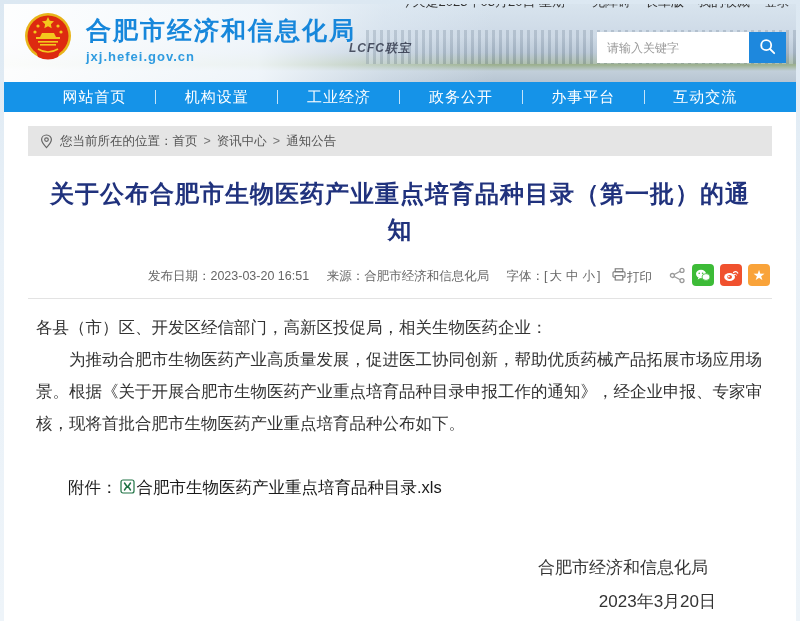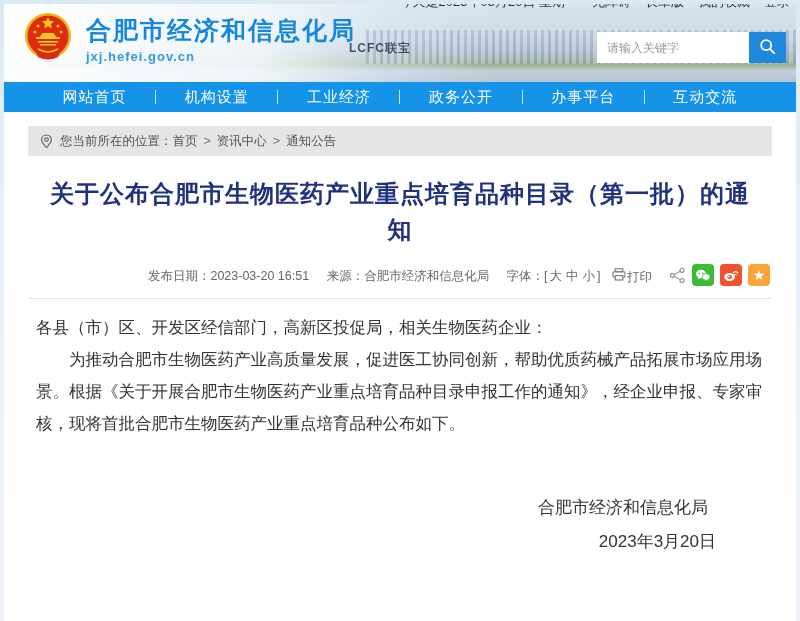--- a/index.html
+++ b/index.html
@@ -25,21 +25,21 @@
   .topbar {
     position:absolute; top:-11px; right:6px; white-space:nowrap;
     font-size:13px; color:#333; z-index:5; display:flex; gap:14px;
   }
   .brand { position:absolute; left:18px; top:7px; display:flex; align-items:center; z-index:4; }
   .brand-text { margin-left:12px; }
   .site-name { font-size:25px; font-weight:bold; color:#1787db; letter-spacing:2px; }
   .site-url  { font-size:13px; font-weight:bold; color:#2f9be0; letter-spacing:1px; margin-top:2px; }
   .building-sign {
     position:absolute; left:345px; top:36px; z-index:3;
-    font-size:12px; font-weight:bold; color:rgba(30,35,55,.75); letter-spacing:1px;
+    font-size:12px; font-weight:bold; font-style:italic; color:rgba(30,35,55,.75); letter-spacing:1px;
   }
   .search { position:absolute; right:10px; top:28px; display:flex; z-index:6; }
   .search input {
     width:152px; height:31px; border:none; outline:none; background:#fff;
     padding:0 10px; font-size:12px; color:#333;
   }
   .search input::placeholder { color:#9a9a9a; }
   .search button {
     width:37px; height:31px; border:none; background:#1e88dd; cursor:pointer;
     display:flex; align-items:center; justify-content:center;
@@ -230,20 +230,32 @@
       </div>
     </div>
 
     <hr class="divider">
 
     <div class="body-text">
       <p>各县（市）区、开发区经信部门，高新区投促局，相关生物医药企业：</p>
       <p class="indent">为推动合肥市生物医药产业高质量发展，促进医工协同创新，帮助优质药械产品拓展市场应用场景。根据《关于开展合肥市生物医药产业重点培育品种目录申报工作的通知》，经企业申报、专家审核，现将首批合肥市生物医药产业重点培育品种公布如下。</p>
     </div>
 
+    <div class="attachment">
+      <span>附件：</span>
+      <a href="#" class="file-link">
+        <span>
+          <svg width="15" height="15" viewBox="0 0 15 15">
+            <rect x="1" y="1" width="13" height="13" rx="2" fill="#fff" stroke="#1f7244" stroke-width="1.2"></rect>
+            <path d="M4.5 4 L7 7.5 L4.5 11 M10.5 4 L8 7.5 L10.5 11" stroke="#1f7244" stroke-width="1.5" fill="none" stroke-linecap="round"></path>
+          </svg>
+        </span>
+        <span>合肥市生物医药产业重点培育品种目录.xls</span>
+      </a>
+    </div>
 
     <div class="signature">
       <div class="sig-line sig-org">合肥市经济和信息化局</div>
       <div class="sig-line sig-date">2023年3月20日</div>
     </div>
 
   </main>
 </div>
 
 </body></html>

